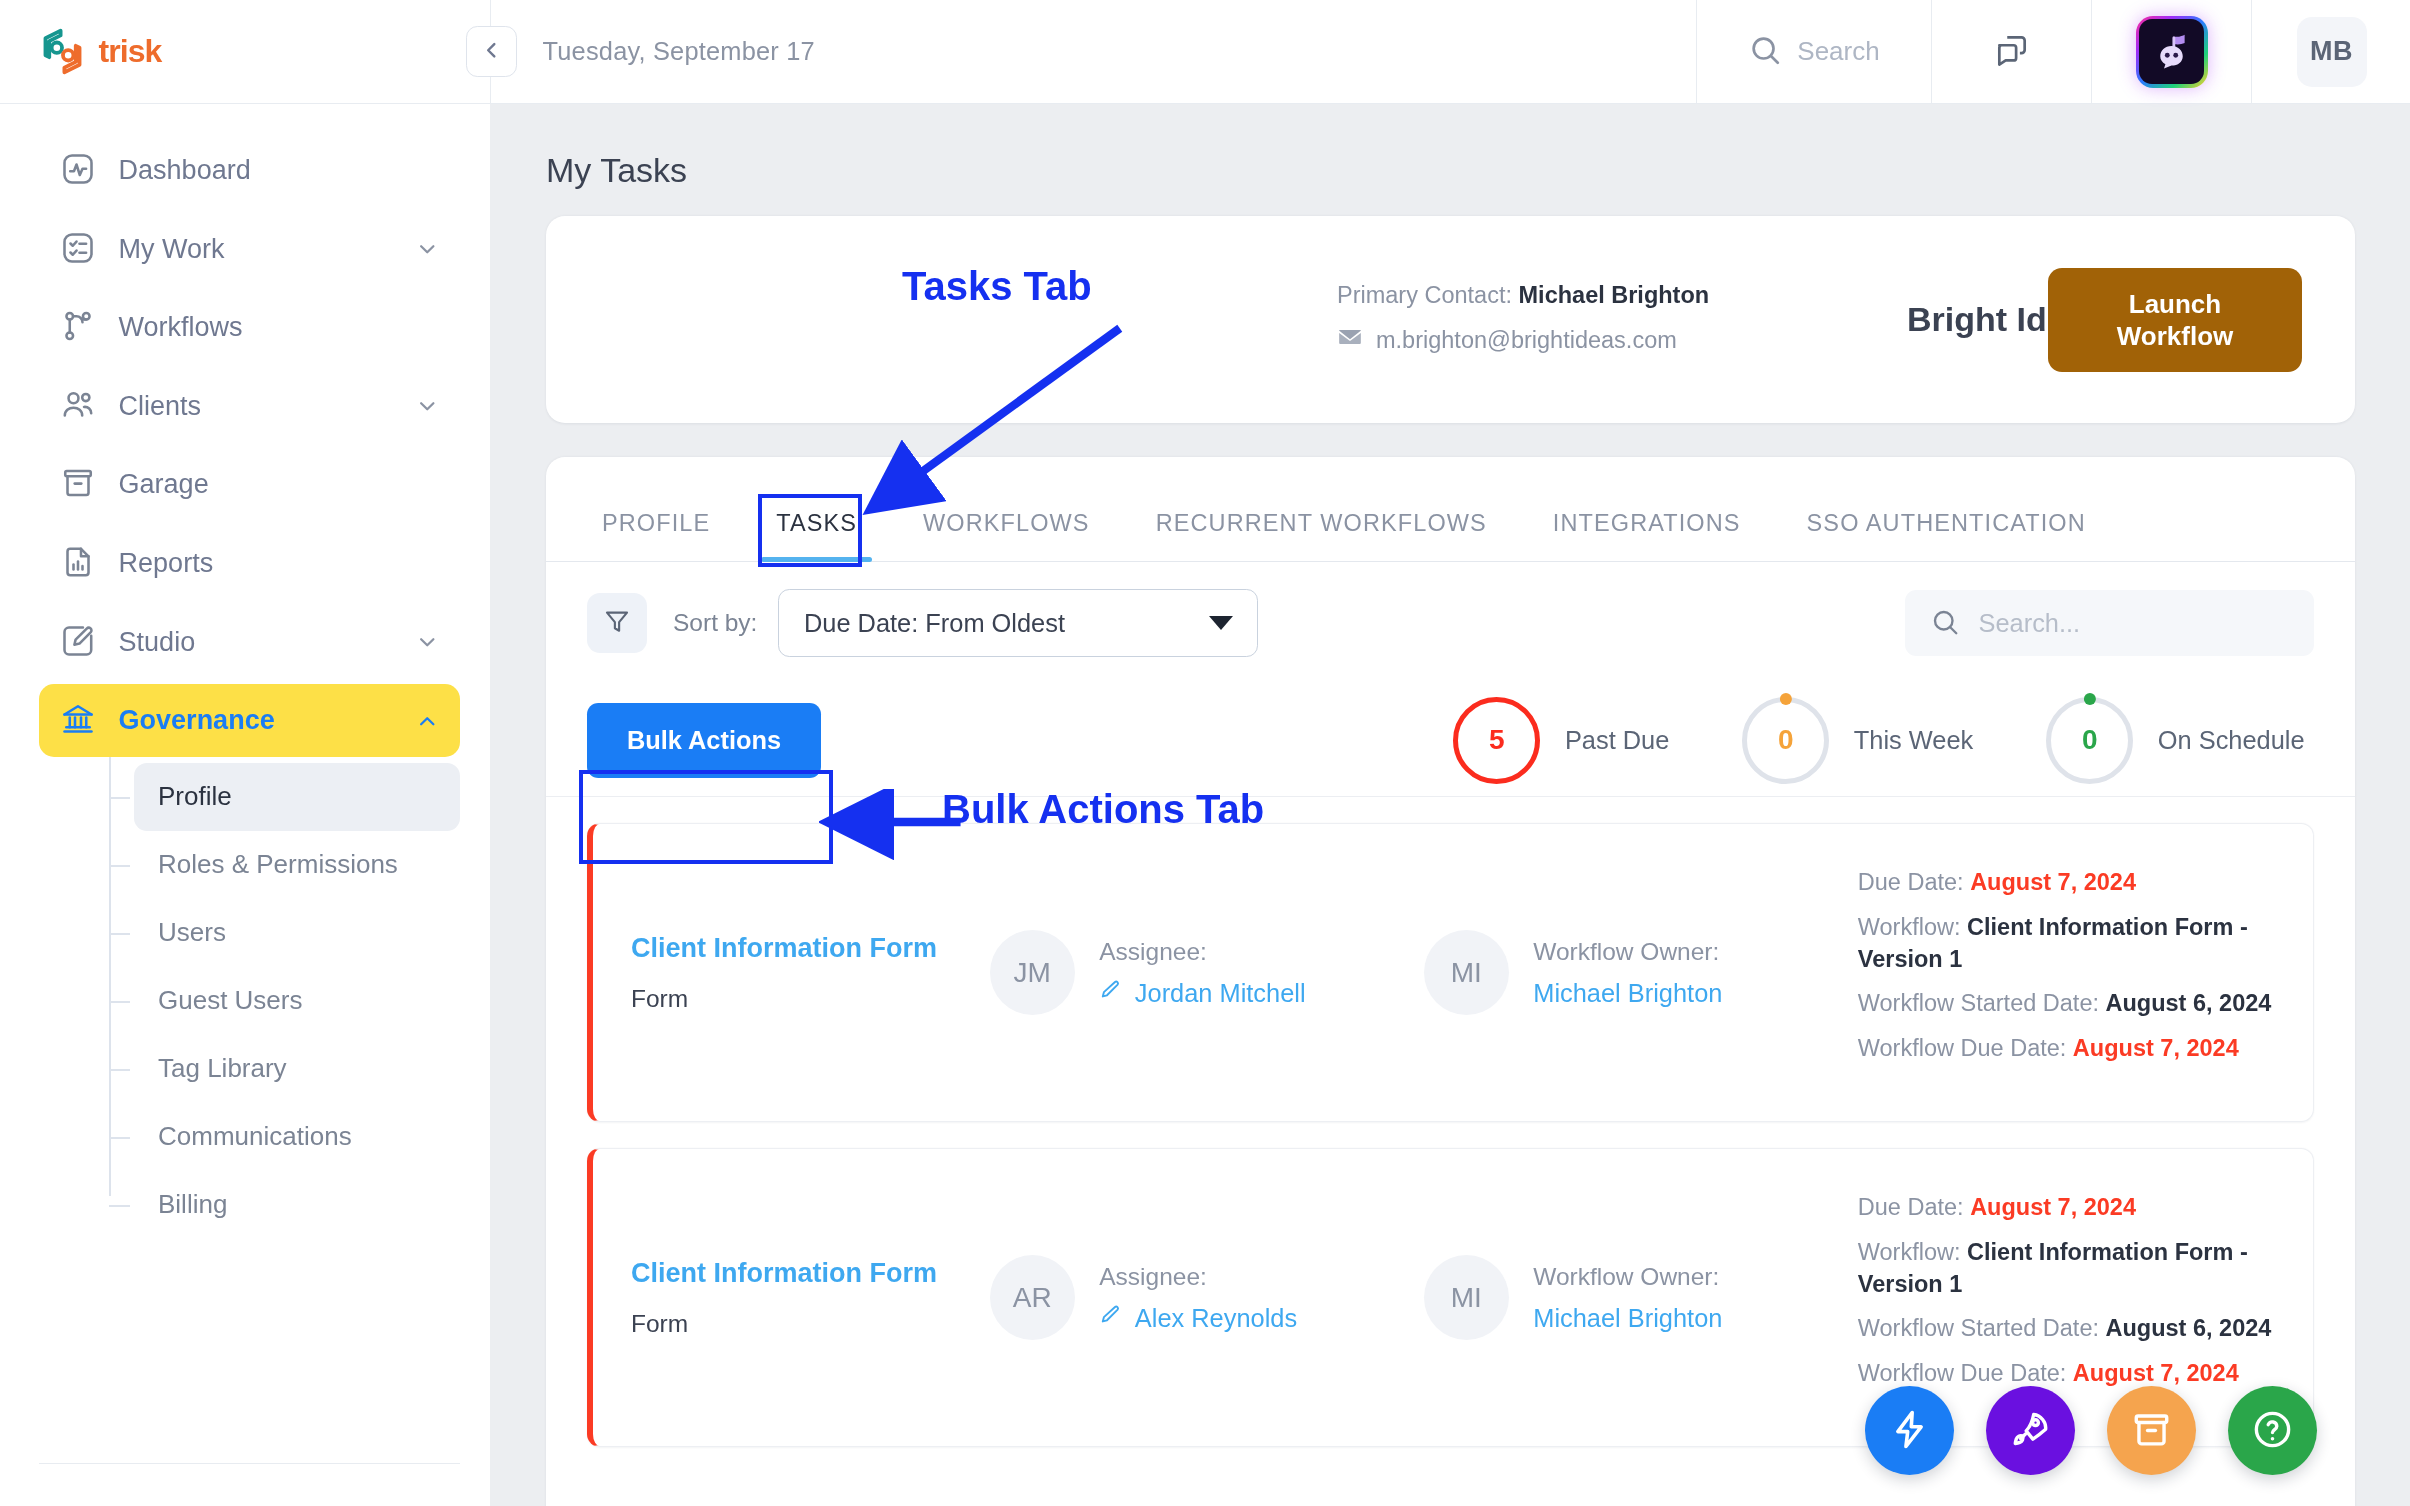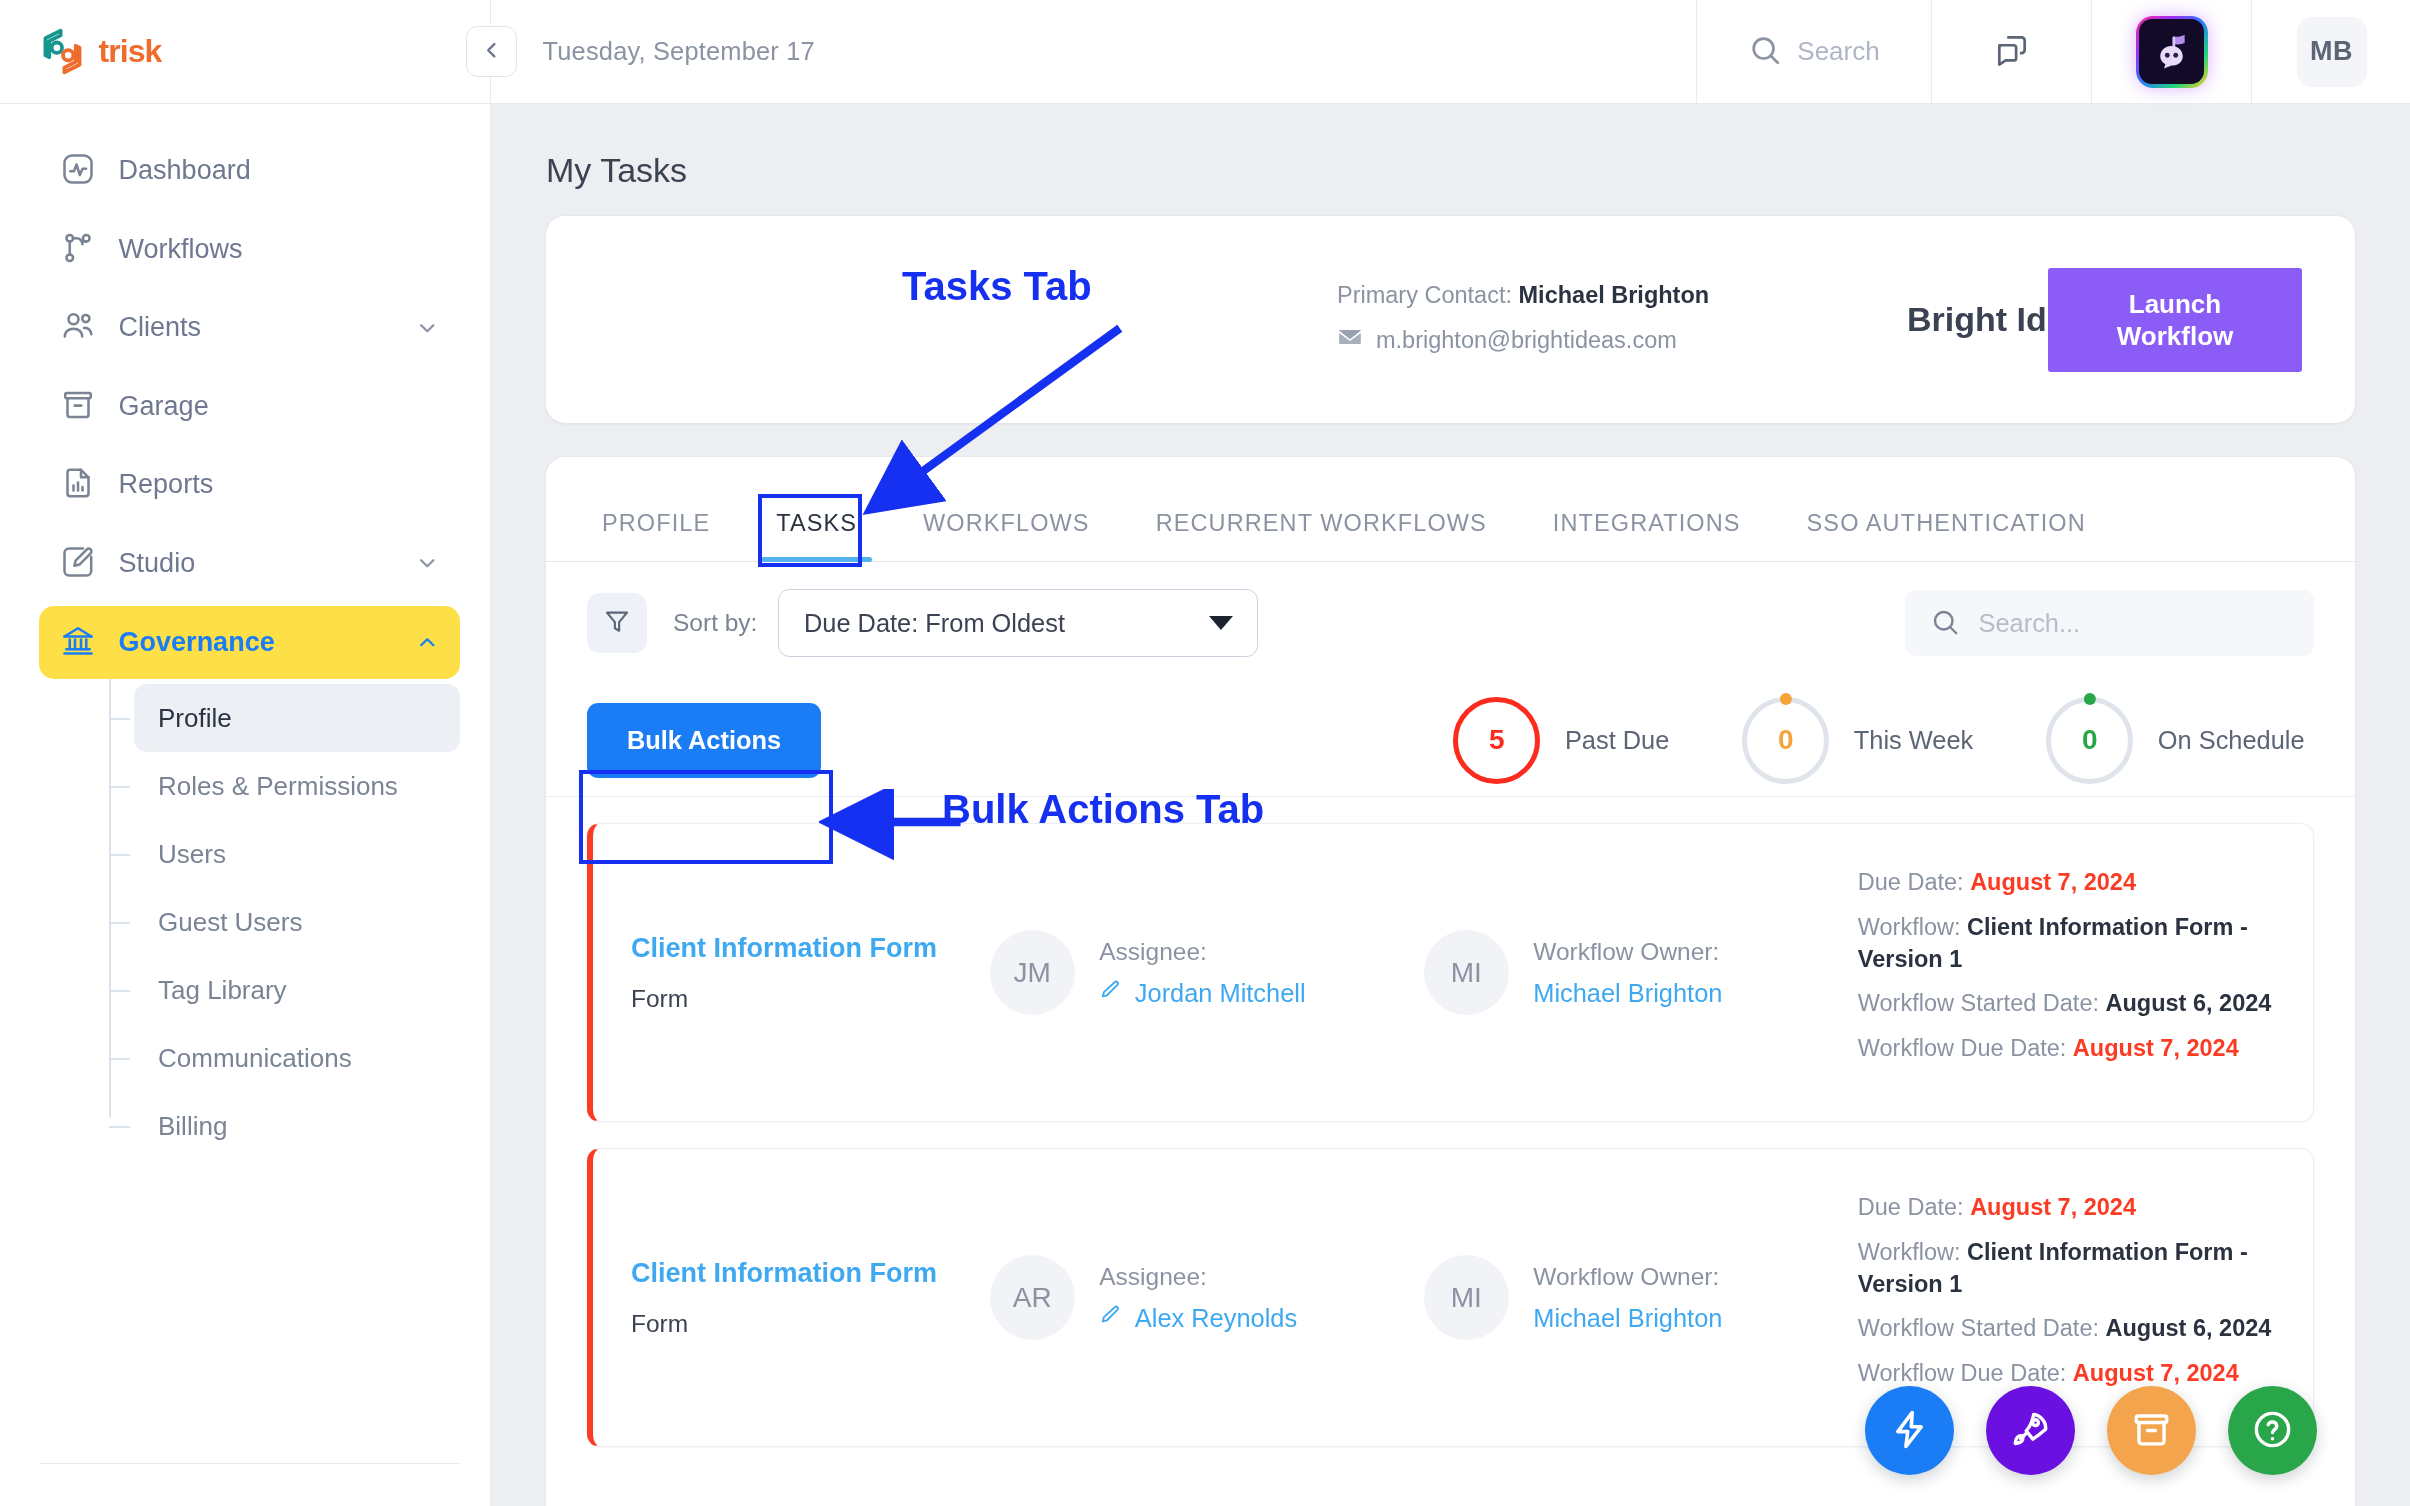--- a/index.html
+++ b/index.html
@@ -93,21 +93,21 @@
 
   
   .client-card { height: 207px; display: flex; align-items: center; padding: 0 53px; position: relative; justify-content: flex-end; }
   .client-name { font-size: 34px; font-weight: 600; color: #3b4252; width: 395px; }
   .client-contact { position: absolute; left: 791px; top: 66px; }
   .contact-line1 { font-size: 23.5px; color: #8b93a3; }
   .contact-line1 b { color: #2b3240; font-weight: 600; }
   .contact-line2 { font-size: 23.5px; color: #8b93a3; margin-top: 15px; display: flex; align-items: center; gap: 13px; }
   .launch-btn {
     position: absolute; right: 53px; top: 52px; width: 254px; height: 104px;
-    background: #8b5cf6; border: none; border-radius: 3px; color: #fff;
+    background: #a16207; border: none; border-radius: 14px; color: #fff;
     font-size: 26px; font-weight: 700; line-height: 1.25; cursor: pointer;
     font-family: "Liberation Sans", sans-serif;
   }
 
   
   .content-card { margin-top: 34px; padding-bottom: 9.4px; min-height: 1073px; }
   .tabs { display: flex; align-items: flex-end; height: 105px; padding: 0 41px; border-bottom: 0.9px solid #e4e8ee; position: relative; }
   .tab {
     font-size: 23.5px; letter-spacing: 1.1px; color: #8b93a3; padding: 0 15px 24.5px 15px;
     margin-right: 36px; cursor: pointer; position: relative;
@@ -265,20 +265,37 @@
     <div class="nav-item">
       <span>
         <svg width="36" height="36" viewBox="0 0 24 24" fill="none" stroke="#7b8494" stroke-width="1.7" stroke-linecap="round" stroke-linejoin="round">
             <rect x="3" y="3" width="18" height="18" rx="5"></rect>
             <polyline points="6.8 13.5 9.3 13.5 11 9 13.2 16 15 11.8 17.4 11.8"></polyline>
           </svg>
       </span>
       <span class="nav-label">Dashboard</span>
     </div>
 
+    <div class="nav-item">
+      <span>
+        <svg width="36" height="36" viewBox="0 0 24 24" fill="none" stroke="#7b8494" stroke-width="1.7" stroke-linecap="round" stroke-linejoin="round">
+            <rect x="3" y="3" width="18" height="18" rx="5"></rect>
+            <polyline points="7 9 8.5 10.5 11 7.7"></polyline>
+            <line x1="13" y1="9.2" x2="17.4" y2="9.2"></line>
+            <polyline points="7 15 8.5 16.5 11 13.7"></polyline>
+            <line x1="13" y1="15.2" x2="17.4" y2="15.2"></line>
+          </svg>
+      </span>
+      <span class="nav-label">My Work</span>
+      <span class="chev">
+        <svg width="24.5" height="24.5" viewBox="0 0 24 24" fill="none" stroke="#8b93a3" stroke-width="2.2" stroke-linecap="round" stroke-linejoin="round">
+            <polyline points="6 9 12 15 18 9"></polyline>
+          </svg>
+      </span>
+    </div>
 
     <div class="nav-item">
       <span>
         <svg width="36" height="36" viewBox="0 0 24 24" fill="none" stroke="#7b8494" stroke-width="1.7" stroke-linecap="round" stroke-linejoin="round">
             <circle cx="6.5" cy="5.5" r="2.2"></circle>
             <circle cx="17.5" cy="5.5" r="2.2"></circle>
             <circle cx="6.5" cy="18.5" r="2.2"></circle>
             <path d="M6.5 7.7v8.6"></path>
             <path d="M8.7 5.5h2.3a4 4 0 0 1 4 4v0"></path>
             <path d="M15.3 7.7 17.5 7.7"></path>

